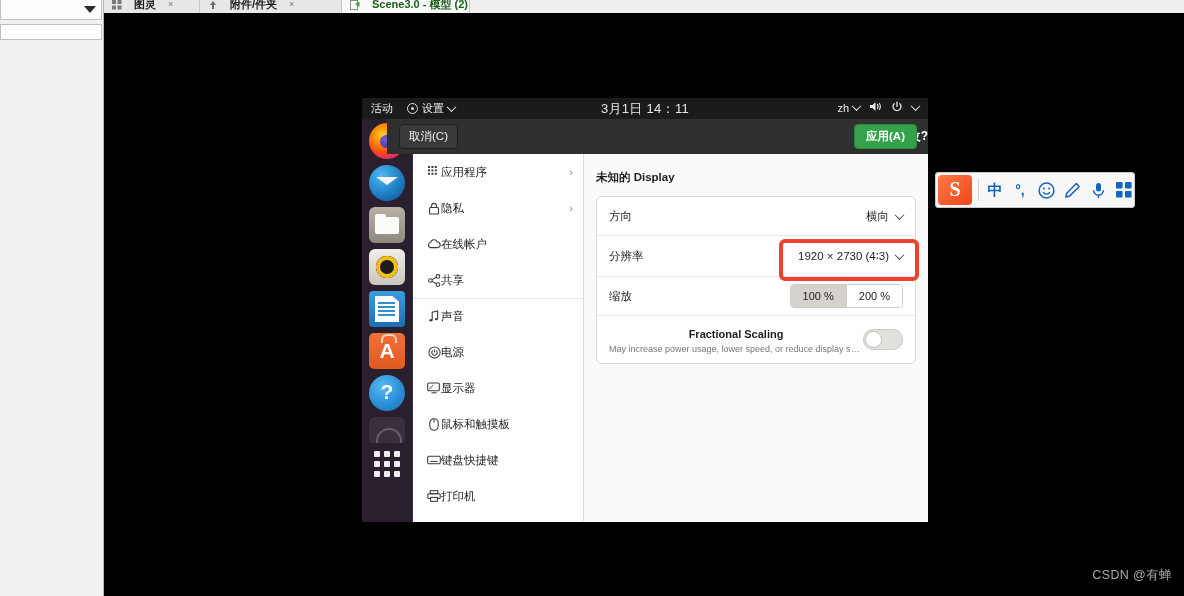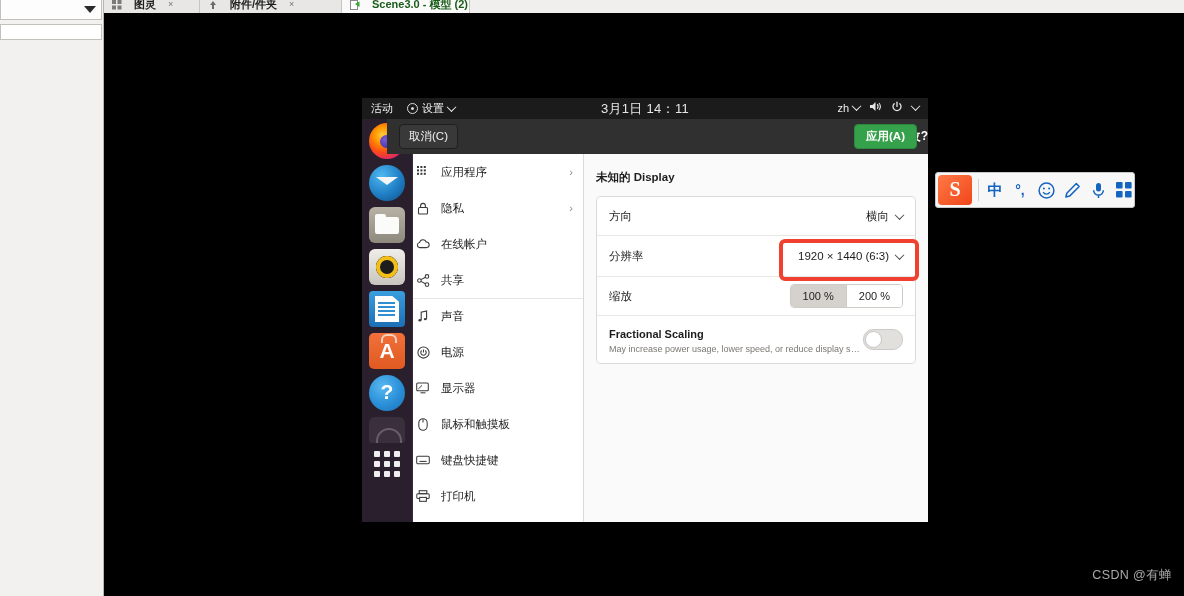--- a/index.html
+++ b/index.html
@@ -367,22 +367,21 @@
     left: 51px; top: 56px;
     width: 171px; height: 368px;
     background: #ffffff;
     border-right: 1px solid #dcdad7;
     box-sizing: border-box;
     overflow: hidden;
   }
   .sb-row {
     height: 36px;
     display: flex; align-items: center;
-    padding: 0 10px 0 3px;
-    gap: 11px;
+    padding: 0 10px 0 14px;
     font-size: 11.5px;
     color: #1d1d1d;
     box-sizing: border-box;
   }
   .sb-row.sep { border-top: 1px solid #e7e5e2; }
   .sb-row .sb-label { flex: 1; }
   .sb-row .sb-arrow { color: #8a8a8a; font-size: 11px; }
   .sb-icon {
     width: 14px; height: 14px;
     flex: none;
@@ -445,21 +444,21 @@
   }
   .seg .seg-btn:last-child { border-right: none; }
   .seg .seg-btn.on { background: #d5d2ce; }
 
   .frac-row {
     display: flex; align-items: center;
     padding: 8px 12px;
     min-height: 39px;
     box-sizing: border-box;
   }
-  .frac-text { flex: 1; }
+  .frac-text { flex: 1; text-align: center; }
   .frac-title {
     font-size: 11px;
     font-weight: bold;
     color: #1d1d1d;
     line-height: 14px;
   }
   .frac-sub {
     font-size: 9px;
     color: #7a7873;
     line-height: 12px;
@@ -815,21 +814,21 @@
           <span class="rlabel">方向</span>
           <span class="rvalue">
             <span>横向</span>
             <span class="chev" style="color:#4a4a4a"></span>
           </span>
         </div>
 
         <div class="card-row" style="height:41px">
           <span class="rlabel">分辨率</span>
           <span class="rvalue">
-            <span>1920 × 1440 (6∶3)</span>
+            <span>1920 × 2730 (4∶3)</span>
             <span class="chev" style="color:#4a4a4a"></span>
           </span>
         </div>
 
         <div class="card-row">
           <span class="rlabel">缩放</span>
           <span class="seg">
             <span class="seg-btn on">100 %</span>
             <span class="seg-btn">200 %</span>
           </span>

